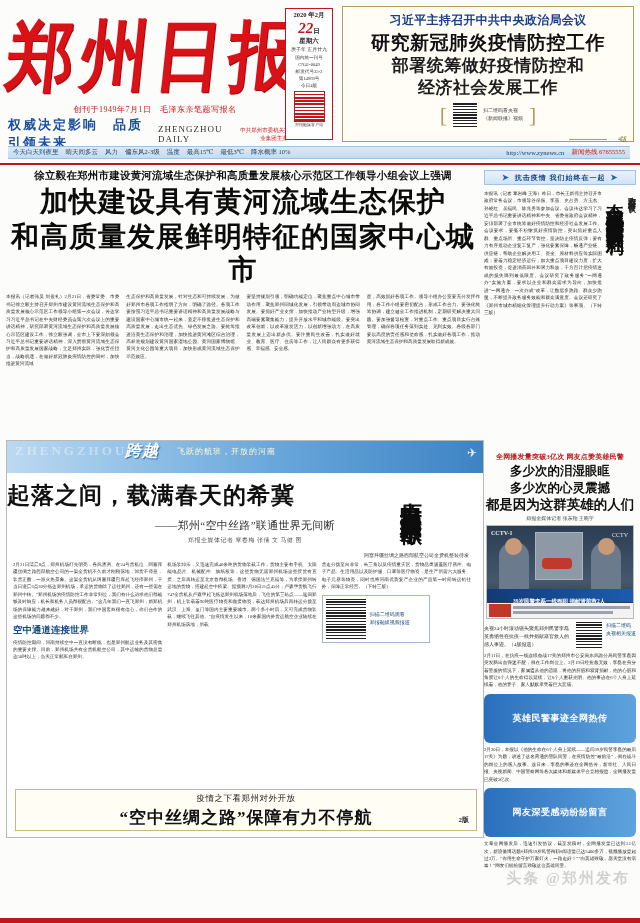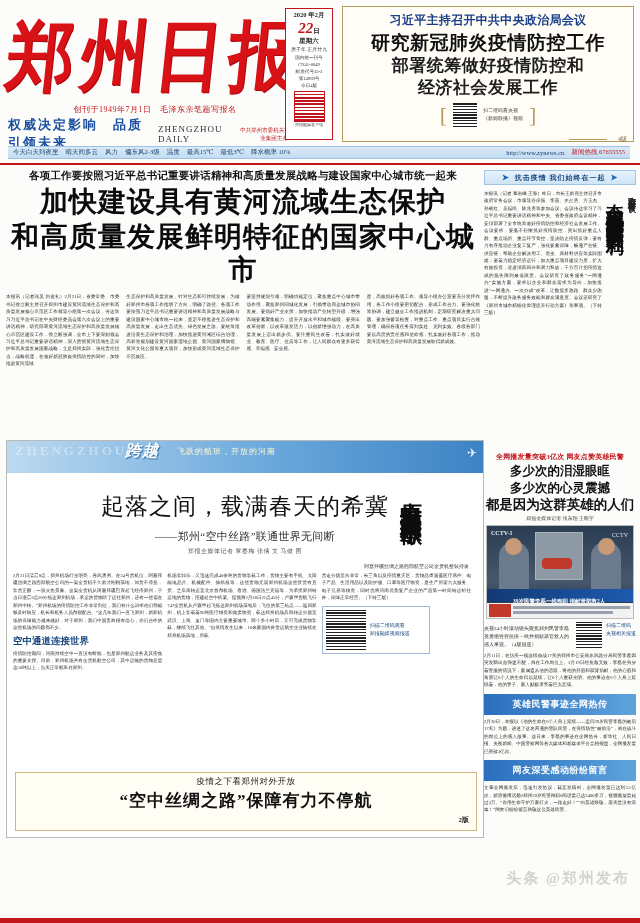--- a/index.html
+++ b/index.html
@@ -113,21 +113,21 @@
   .feat-banner{
     position:relative;height:32px;width:100%;
     background:linear-gradient(to right,#bcd9f0,#6aa8dc 55%,#3d83c4);
     overflow:hidden;
     text-align:center;
   }
   .feat-watermark{position:absolute;left:8px;top:2px;font-size:13px;font-weight:bold;color:#ffffff;opacity:.38;letter-spacing:3px;}
   .feat-kua{position:absolute;left:118px;top:0px;font-size:16px;font-weight:bold;font-style:italic;color:#fff;letter-spacing:1px;text-shadow:1px 1px 1px #2c6ba8;}
   .feat-sub{position:absolute;left:170px;top:5px;font-size:8px;color:#fff8d2;letter-spacing:1px;}
   .feat-plane{position:absolute;right:6px;top:5px;font-size:12px;color:#fff;opacity:.9;}
-  .feat-h{text-align:center;font-size:23px;font-weight:normal;letter-spacing:1px;color:#111;margin-top:18px;
+  .feat-h{text-align:left;font-size:23px;font-weight:bold;letter-spacing:1px;color:#111;margin-top:7px;
           font-family:"Liberation Sans",sans-serif;}
   .feat-sh{text-align:center;font-size:11px;color:#2f2f2f;margin-top:7px;letter-spacing:.3px;}
   .feat-by{text-align:center;font-size:6px;color:#555;margin-top:3px;letter-spacing:.5px;}
 
   .feat-main{display:flex;padding:5px 6px 0;gap:6px;}
   .photo{
     position:relative;width:300px;height:172px;border:1px solid #ccc;overflow:hidden;
     background:linear-gradient(to bottom,#cfe0ee 0%,#e3edf5 45%,#b9b7ad 52%,#9e9c92 100%);
   }
   .plane-body{position:absolute;left:48px;top:38px;width:232px;height:58px;border-radius:52% 40% 36% 46%/60% 52% 48% 56%;
@@ -161,21 +161,21 @@
   }
 
   .feat-sub2{font-size:9.5px;font-weight:bold;color:#15477f;margin:3px 0 2px;}
   .qr-box{width:40px;height:40px;background:
       repeating-linear-gradient(0deg,#222 0 1.4px,#fff 1.4px 2.8px),
       repeating-linear-gradient(90deg,#222 0 1.4px,transparent 1.4px 2.8px);}
   .qr-note{font-size:5px;color:#15477f;line-height:1.6;}
   .qrline{border:1px solid #9fb8d6;padding:3px;display:flex;gap:4px;align-items:center;width:108px;box-sizing:border-box;}
 
   .feat-bottombar{
-    position:absolute;left:8px;bottom:6px;width:462px;height:59px;
+    position:absolute;left:8px;bottom:6px;width:462px;height:42px;
     border:1px solid #cdb77f;background:#fffdf4;box-sizing:border-box;text-align:center;padding-top:3px;
   }
   .fb-kicker{font-size:8.5px;color:#222;letter-spacing:.5px;}
   .fb-title{font-size:17px;font-weight:bold;color:#111;letter-spacing:1px;margin-top:1px;}
   .fb-page{position:absolute;right:7px;bottom:5px;font-size:7px;font-weight:bold;color:#222;}
 
   
   .rlower{position:absolute;right:4px;top:452px;width:152px;height:462px;}
   .rl-kicker{text-align:center;font-size:7px;font-weight:bold;color:#c3161c;letter-spacing:.2px;}
   .rl-h1{text-align:center;font-size:12.5px;font-weight:bold;color:#111;line-height:1.22;margin-top:2px;}
@@ -194,21 +194,21 @@
   .cctv-lower{position:absolute;left:0;bottom:16px;width:100%;height:13px;background:linear-gradient(to right,#123a74,#1d5bb0);}
   .cctv-lower span{font-size:5.5px;color:#fff;line-height:13px;padding-left:26px;font-weight:bold;}
   .cctv-tag{position:absolute;left:2px;bottom:16px;width:24px;height:13px;background:#c0392b;}
   .cctv-ticker{position:absolute;left:0;bottom:0;width:100%;height:15px;background:#f2f2f2;}
   .cctv-ticker .tk1{position:absolute;left:2px;top:1px;width:22px;height:13px;background:#c0392b;}
   .cctv-ticker .tk2{position:absolute;left:26px;top:3px;right:3px;height:3px;background:#9aa3ad;}
   .cctv-ticker .tk3{position:absolute;left:26px;top:8px;right:20px;height:3px;background:#9aa3ad;}
   .cctv-cap{font-size:5px;color:#333;line-height:1.6;margin-top:3px;}
   .rl-sub{
     text-align:center;font-size:9px;font-weight:bold;color:#fff;letter-spacing:.5px;
-    background:linear-gradient(to right,#2a6fbd,#5fa3dd);padding:4px 0;margin:5px 0 3px;
+    background:linear-gradient(to right,#2a6fbd,#5fa3dd);padding:18px 0;margin:5px 0 3px;border-radius:6px;
   }
   .watermark{
     position:absolute;left:6px;bottom:26px;width:140px;text-align:right;
     font-size:15px;font-weight:bold;color:rgba(60,60,60,.22);letter-spacing:2px;
   }
   .redfoot{position:absolute;left:0;bottom:0;width:640px;height:5px;background:#c3161c;}
 </style>
 </head>
 <body>
 
@@ -274,21 +274,21 @@
       <span>最高15℃</span>
       <span>最低3℃</span>
       <span>降水概率 10%</span>
       <span class="wsep"></span>
       <span class="wurl">http://www.zynews.cn</span>
       <span class="wred">新闻热线 67655555</span>
     </div>
   </div>
 
   <div class="lead">
-    <div class="lead-kicker">各项工作要按照习近平总书记重要讲话精神和高质量发展战略与建设国家中心城市统一起来</div>
+    <div class="lead-kicker">徐立毅在郑州市建设黄河流域生态保护和高质量发展核心示范区工作领导小组会议上强调</div>
     <div class="lead-h">加快建设具有黄河流域生态保护</div>
     <div class="lead-h">和高质量发展鲜明特征的国家中心城市</div>
 
     <div class="cols4">
       <div class="col">
         <div class="bodytext">本报讯（记者张昊 刘俊礼）2月21日，省委常委、市委书记徐立毅主持召开郑州市建设黄河流域生态保护和高质量发展核心示范区工作领导小组第一次会议，传达学习习近平总书记在中央财经委员会第六次会议上的重要讲话精神，研究部署黄河流域生态保护和高质量发展核心示范区建设工作，徐立毅强调，全市上下要深刻领会习近平总书记重要讲话精神，深入贯彻黄河流域生态保护和高质量发展国家战略，立足郑州实际，强化责任担当，战略机遇，在做好新冠肺炎疫情防控的同时，加快推进黄河流域</div>
       </div>
       <div class="col">
         <div class="bodytext">生态保护和高质量发展，针对生态和可持续发展，为做好郑州市各项工作指明了方向，明确了路径。各项工作要按照习近平总书记重要讲话精神和高质量发展战略与建设国家中心城市统一起来，坚定不移推进生态保护和高质量发展，走出生态优先、绿色发展之路。要统筹推进沿黄生态保护和治理，加快推进黄河滩区综合治理，高标准规划建设黄河国家湿地公园、黄河国家博物馆、黄河文化公园等重大项目，加快形成黄河流域生态保护示范效应。</div>
       </div>

